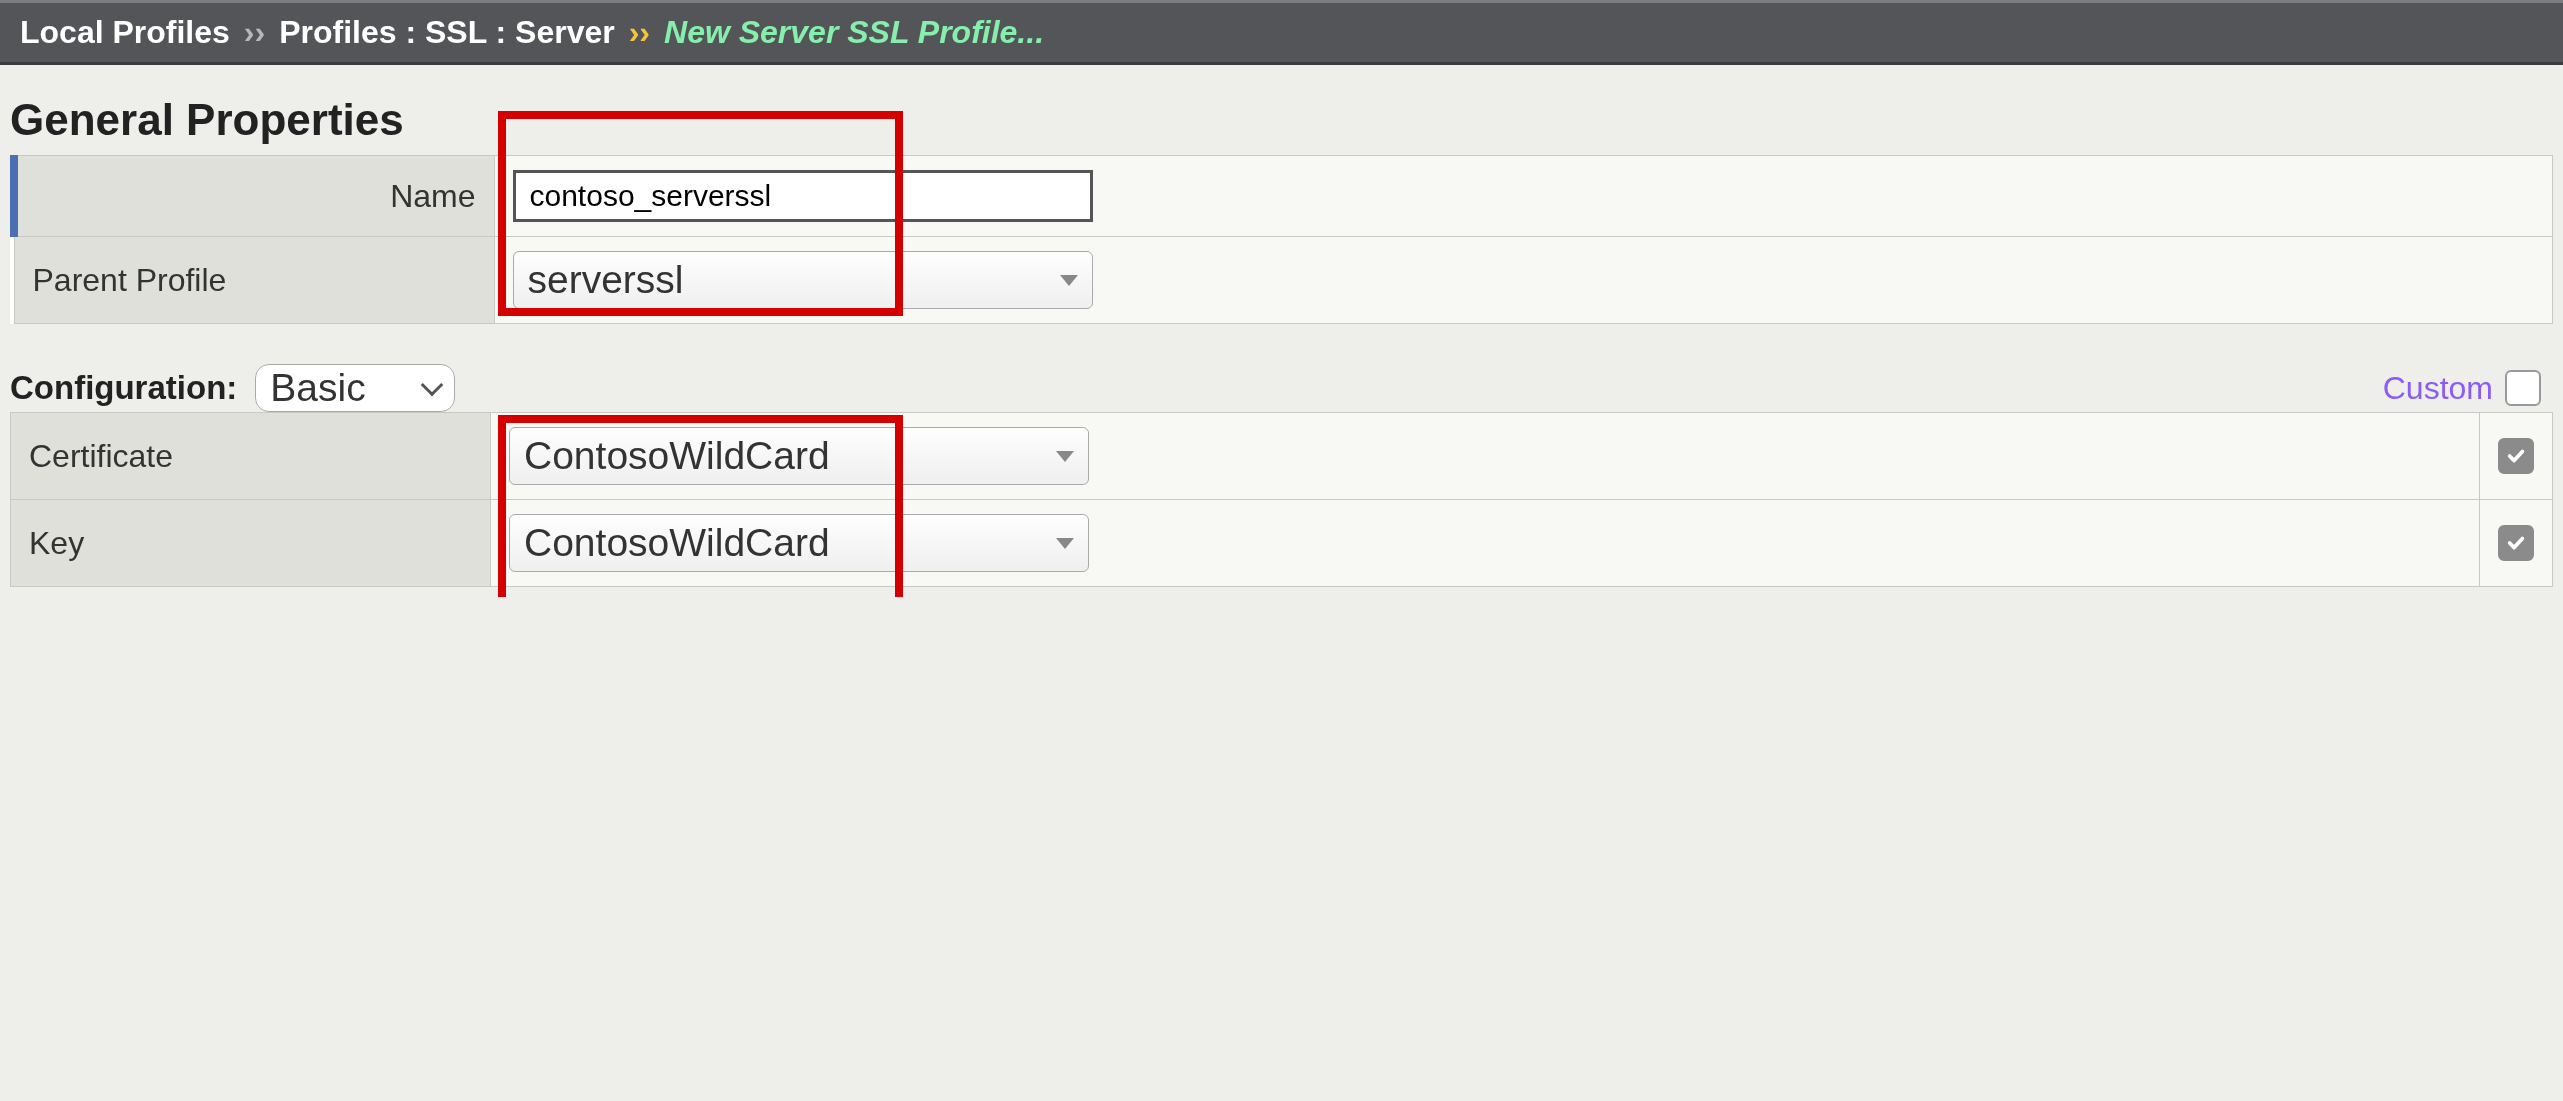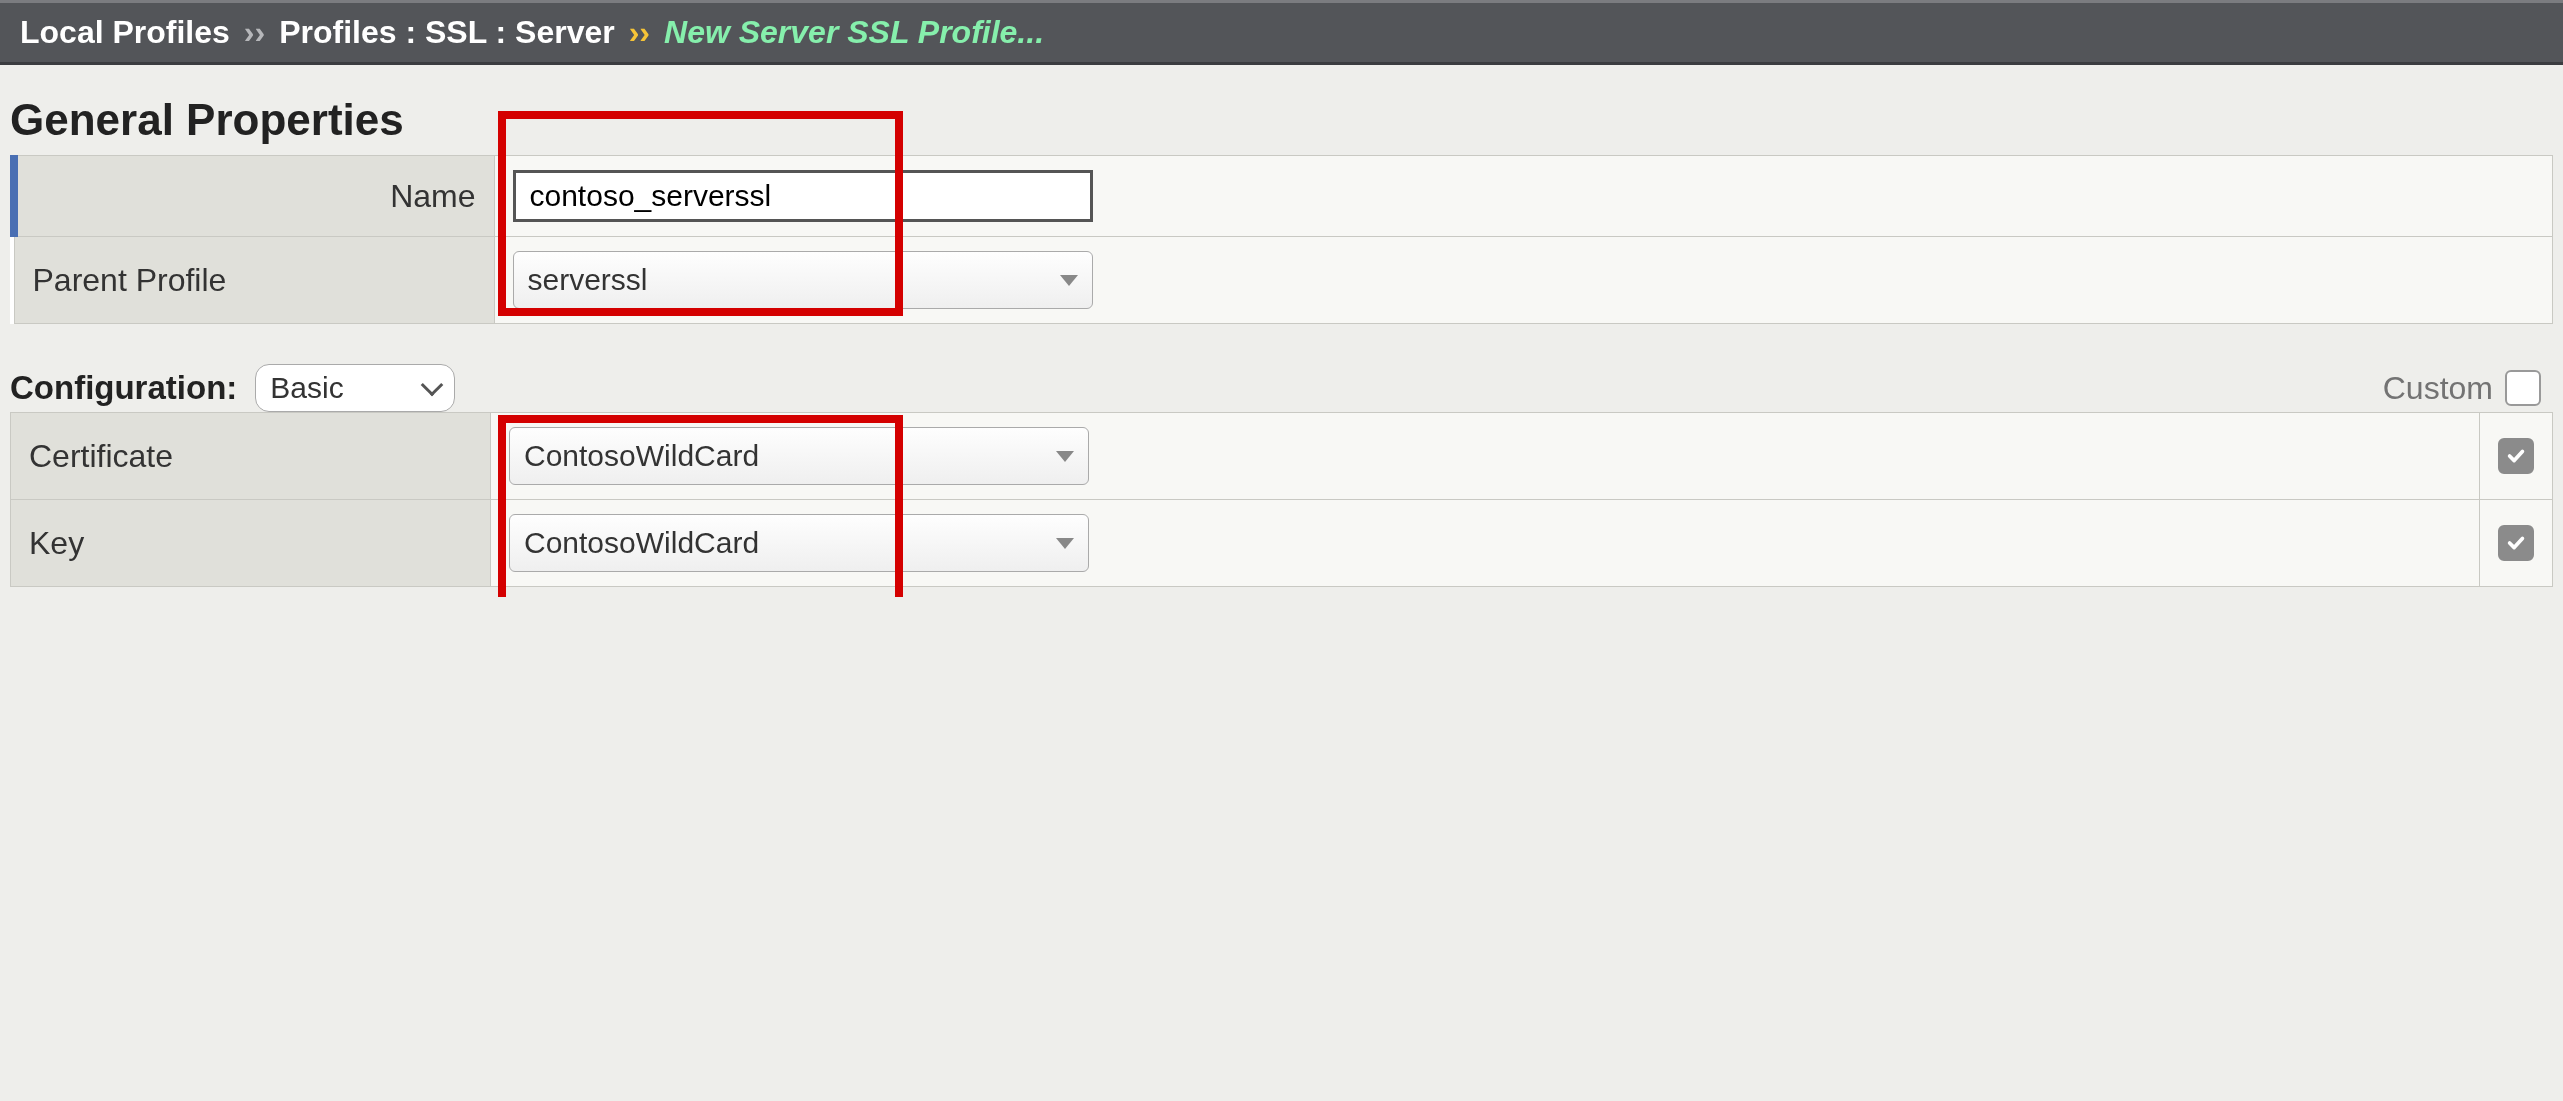--- a/index.html
+++ b/index.html
@@ -81,21 +81,21 @@
     background: linear-gradient(#fefefe, #efefef);
     padding: 0 14px;
     cursor: pointer;
   }
   .select-wrap.compact {
     width: 200px;
     height: 48px;
     border-radius: 14px;
     background: #fff;
   }
-  .select-value { font-size: 30px; color: #333; }
+  .select-value { font-size: 39px; color: #333; }
   .tri-down {
     width: 0; height: 0;
     border-left: 9px solid transparent;
     border-right: 9px solid transparent;
     border-top: 11px solid #888;
   }
   .chev-down {
     width: 16px; height: 16px;
     border-right: 3px solid #555;
     border-bottom: 3px solid #555;
@@ -104,21 +104,21 @@
   }
   .config-header {
     display: flex;
     align-items: center;
     justify-content: space-between;
     margin: 40px 0 0 0;
   }
   .config-left { display: flex; align-items: center; gap: 18px; }
   .config-title { font-weight: bold; font-size: 33px; color: #222; }
   .custom-label-wrap { display: flex; align-items: center; gap: 12px; margin-right: 12px; }
-  .custom-label { font-size: 32px; color: #737373; }
+  .custom-label { font-size: 32px; color: #8b5cf6; }
   .chk {
     display: inline-flex;
     width: 36px; height: 36px;
     border: 2px solid #999;
     border-radius: 6px;
     background: #fff;
     align-items: center; justify-content: center;
     cursor: pointer;
   }
   .chk.checked {

